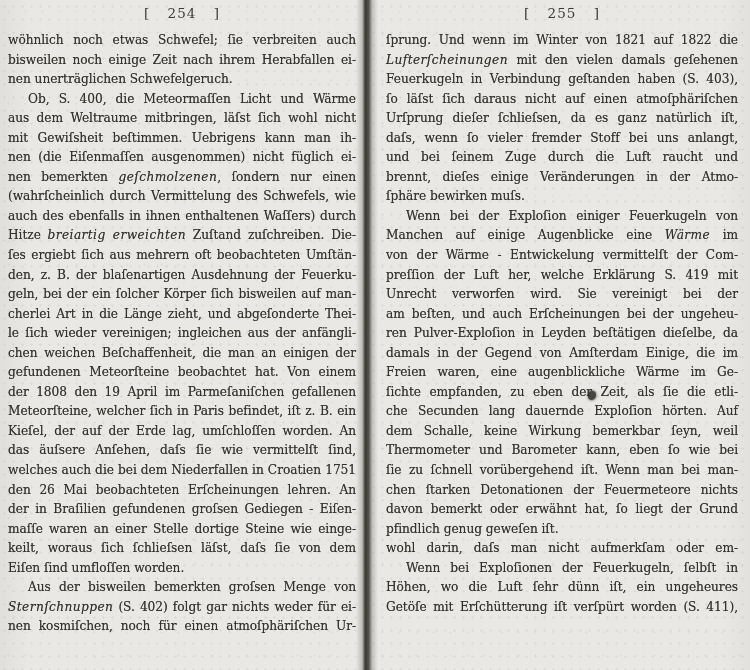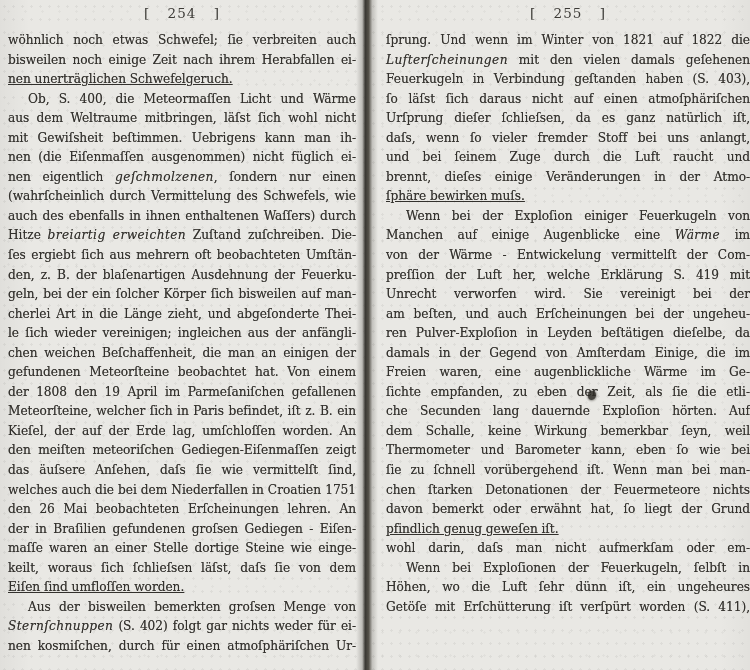--- a/index.html
+++ b/index.html
@@ -26,21 +26,21 @@
     font-family: "DejaVu Serif", "Liberation Serif", serif;
     color: var(--ink);
   }
   .page {
     position: absolute;
     top: 0;
     height: 670px;
     box-sizing: border-box;
   }
   .page.left  { left: 0;   width: 360px; padding: 5px 4px 0 8px; }
-  .page.right { left: 372px; width: 378px; padding: 5px 0 0 14px; }
+  .page.right { left: 372px; width: 378px; padding: 5px 12px 0 14px; }
   .pagenum {
     text-align: center;
     font-size: 13.5px;
     letter-spacing: 1px;
     word-spacing: 12px;
     color: #3c3a36;
     margin-bottom: 8px;
     height: 18px;
   }
   .textblock {
@@ -49,21 +49,21 @@
   }
   .line {
     height: 19.55px;
     line-height: 19.55px;
     text-align: justify;
     text-align-last: justify;
     white-space: nowrap;
     overflow: visible;
     text-shadow: 0 0 0.4px rgba(40,38,34,0.55);
   }
-  .line.end { text-align-last: left; text-decoration: underline; }
+  .line.end { text-align-last: left; }
   .line.start { text-indent: 20px; }
   .line i {
     font-style: italic;
     letter-spacing: 0.4px;
   }
   .gutter {
     position: absolute;
     top: 0;
     left: 356px;
     width: 22px;
@@ -96,45 +96,44 @@
   <div class="page left">
     <div class="pagenum">[ 254 ]</div>
     <div class="textblock">
         <div class="line"><span>wöhnlich noch etwas Schwefel; ſie verbreiten auch</span></div>
         <div class="line"><span>bisweilen noch einige Zeit nach ihrem Herabfallen ei-</span></div>
         <div class="line end"><span>nen unerträglichen Schwefelgeruch.</span></div>
         <div class="line start"><span>Ob, S. 400, die Meteormaſſen Licht und Wärme</span></div>
         <div class="line"><span>aus dem Weltraume mitbringen, läſst ſich wohl nicht</span></div>
         <div class="line"><span>mit Gewiſsheit beſtimmen.  Uebrigens kann man ih-</span></div>
         <div class="line"><span>nen (die Eiſenmaſſen ausgenommen) nicht füglich ei-</span></div>
-        <div class="line"><span>nen eigentlich </span><i>geſchmolzenen</i><span>, ſondern nur einen</span></div>
+        <div class="line"><span>nen bemerkten </span><i>geſchmolzenen</i><span>, ſondern nur einen</span></div>
         <div class="line"><span>(wahrſcheinlich durch Vermittelung des Schwefels, wie</span></div>
         <div class="line"><span>auch des ebenfalls in ihnen enthaltenen Waſſers) durch</span></div>
         <div class="line"><span>Hitze </span><i>breiartig erweichten</i><span> Zuſtand zuſchreiben. Die-</span></div>
         <div class="line"><span>ſes ergiebt ſich aus mehrern oft beobachteten Umſtän-</span></div>
         <div class="line"><span>den, z. B. der blaſenartigen Ausdehnung der Feuerku-</span></div>
         <div class="line"><span>geln, bei der ein ſolcher Körper ſich bisweilen auf man-</span></div>
         <div class="line"><span>cherlei Art in die Länge zieht, und abgeſonderte Thei-</span></div>
         <div class="line"><span>le ſich wieder vereinigen; ingleichen aus der anfängli-</span></div>
         <div class="line"><span>chen weichen Beſchaffenheit, die man an einigen der</span></div>
         <div class="line"><span>gefundenen Meteorſteine beobachtet hat.  Von einem</span></div>
         <div class="line"><span>der 1808 den 19 April im Parmeſaniſchen gefallenen</span></div>
         <div class="line"><span>Meteorſteine, welcher ſich in Paris befindet, iſt z. B. ein</span></div>
         <div class="line"><span>Kieſel, der auf der Erde lag, umſchloſſen worden. An</span></div>
-        <div class="line"><span>den meiſten meteoriſchen Gediegen-Eiſenmaſſen zeigt</span></div>
         <div class="line"><span>das äuſsere Anſehen, daſs ſie wie vermittelſt ſind,</span></div>
         <div class="line"><span>welches auch die bei dem Niederfallen in Croatien 1751</span></div>
         <div class="line"><span>den 26 Mai beobachteten Erſcheinungen lehren.  An</span></div>
         <div class="line"><span>der in Braſilien gefundenen groſsen Gediegen - Eiſen-</span></div>
         <div class="line"><span>maſſe waren an einer Stelle dortige Steine wie einge-</span></div>
         <div class="line"><span>keilt, woraus ſich ſchlieſsen läſst, daſs ſie von dem</span></div>
         <div class="line end"><span>Eiſen ſind umfloſſen worden.</span></div>
         <div class="line start"><span>Aus der bisweilen bemerkten groſsen Menge von</span></div>
         <div class="line"><i>Sternſchnuppen</i><span> (S. 402) folgt gar nichts weder für ei-</span></div>
-        <div class="line"><span>nen kosmiſchen, durch für einen atmoſphäriſchen Ur-</span></div>
+        <div class="line"><span>nen kosmiſchen, noch für einen atmoſphäriſchen Ur-</span></div>
       </div>
   </div>
 
   <div class="gutter"></div>
 
   <div class="page right">
     <div class="pagenum">[ 255 ]</div>
     <div class="textblock">
         <div class="line"><span>ſprung.  Und wenn im Winter von 1821 auf 1822 die</span></div>
         <div class="line"><i>Lufterſcheinungen</i><span> mit den vielen damals geſehenen</span></div>

